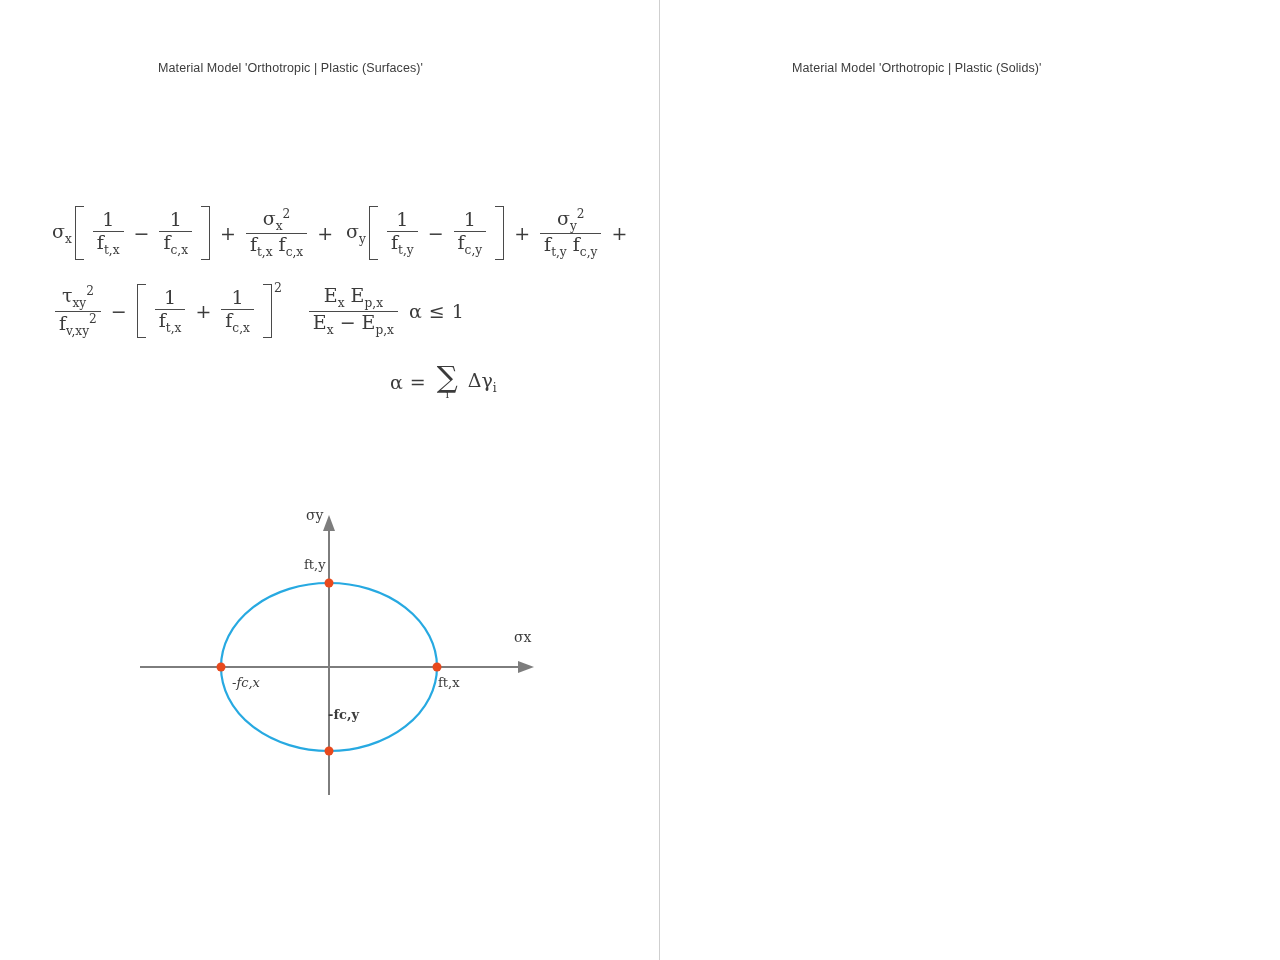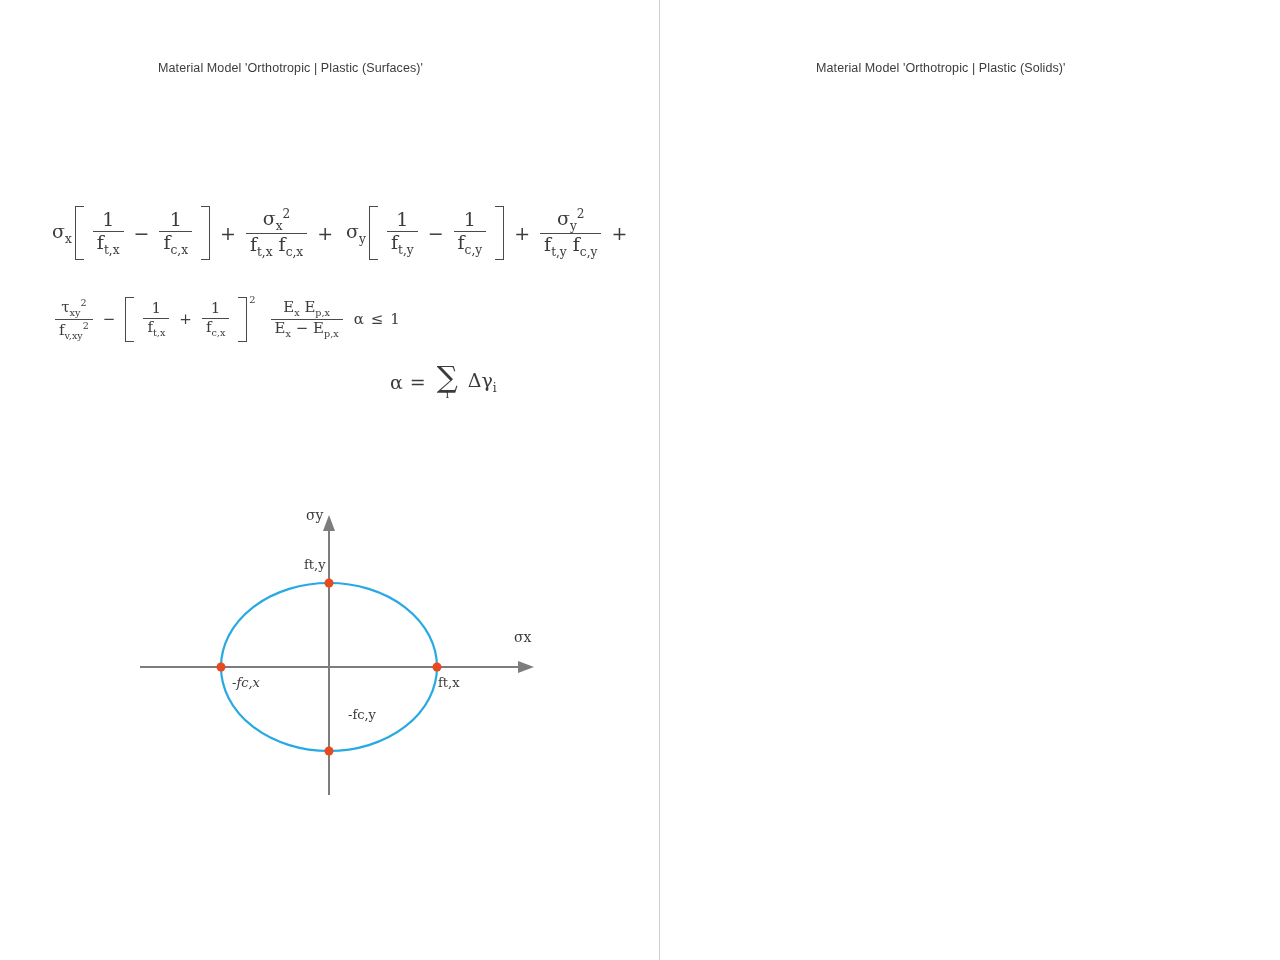--- a/index.html
+++ b/index.html
@@ -36,33 +36,33 @@
   .panel-right { left: 660px; width: 620px; }
 
   .panel-title {
     position: absolute;
     font-size: 12.5px;
     color: #3c3c3c;
     white-space: nowrap;
     letter-spacing: 0.1px;
   }
   .title-left { top: 61px; left: 158px; }
-  .title-right { top: 61px; left: 156px; text-align: center; }
+  .title-right { top: 61px; left: 132px; text-align: center; }
 
   
   .math {
     position: absolute;
     color: #3b3b3b;
     font-family: "DejaVu Serif", serif;
     font-size: 19px;
     line-height: 1;
     white-space: nowrap;
   }
   .eq-left-1 { top: 206px; left: 52px; font-size: 19px; }
-  .eq-left-2 { top: 297px; left: 52px; font-size: 15px; }
+  .eq-left-2 { top: 284px; left: 52px; font-size: 19px; }
   .eq-left-3 { top: 366px; left: 390px; font-size: 19px; }
 
   .row { display: flex; align-items: center; }
   .sym { font-family: "DejaVu Serif", serif; }
   .op { margin: 0 7px; }
 
   
   .frac {
     display: inline-flex;
     flex-direction: column;
@@ -222,21 +222,21 @@
               </span>
             <span class="op">+</span>
             <span class="frac">
                 <span class="num">1</span>
                 <span class="den">f<sub>c,x</sub></span>
               </span>
           </span>
           <span class="bar r"></span>
           <span class="exp">2</span>
         </span>
-        <span class="frac" style="margin-left:12px;">
+        <span class="frac" style="margin-left:24px;">
           <span class="num">E<sub>x</sub>&nbsp;E<sub>p,x</sub></span>
           <span class="den">E<sub>x</sub> − E<sub>p,x</sub></span>
         </span>
         <span class="sym" style="margin-left:8px;">α</span>
         <span class="op">≤</span>
         <span class="sym">1</span>
       </span>
     </div>
 
     <div class="math eq-left-3">
@@ -267,21 +267,21 @@
         <circle cx="317" cy="172" r="4.5" fill="#e8491d"></circle>
         <circle cx="209" cy="256" r="4.5" fill="#e8491d"></circle>
       </svg>
 
       <div class="axis-label" style="left: 394px; top: 134px;">σx</div>
       <div class="axis-label" style="left: 186px; top: 12px;">σy</div>
 
       <div class="pt-label" style="left: 184px; top: 62px;">ft,y</div>
       <div class="pt-label" style="left: 112px; top: 180px; font-style: italic;">-fc,x</div>
       <div class="pt-label" style="left: 318px; top: 180px;">ft,x</div>
-      <div class="pt-label" style="left: 228px; top: 212px;">-fc,y</div>
+      <div class="pt-label" style="left: 208px; top: 212px; font-weight: bold;">-fc,y</div>
     </div>
   </div>
 
   <div class="panel panel-right">
 
     <div class="panel-title title-right">Material Model 'Orthotropic | Plastic (Solids)'</div>
 
   </div>
 </div>
 

